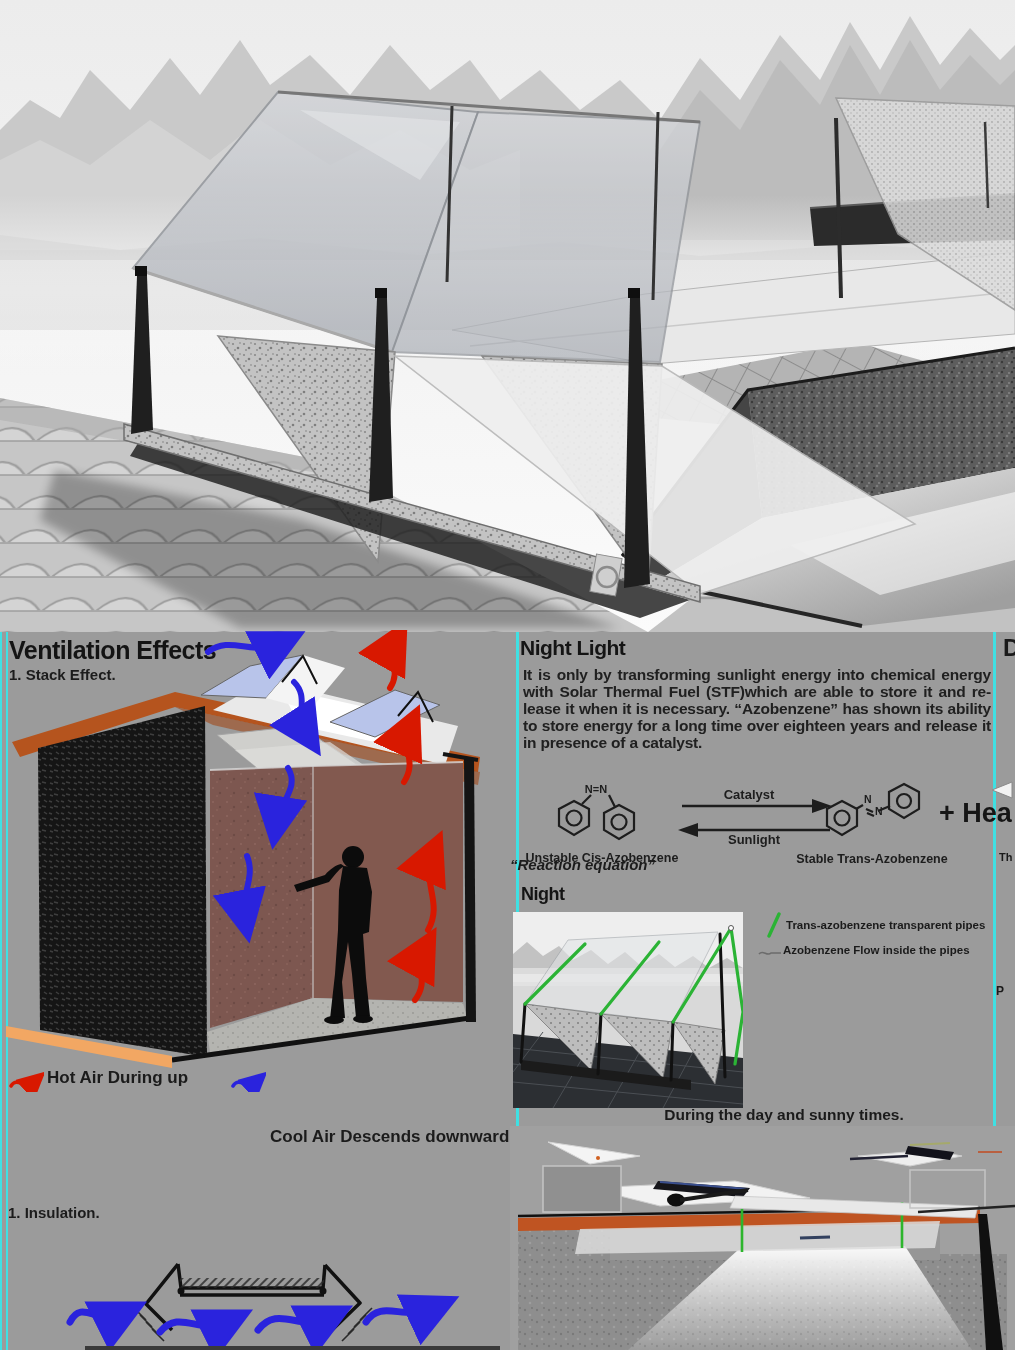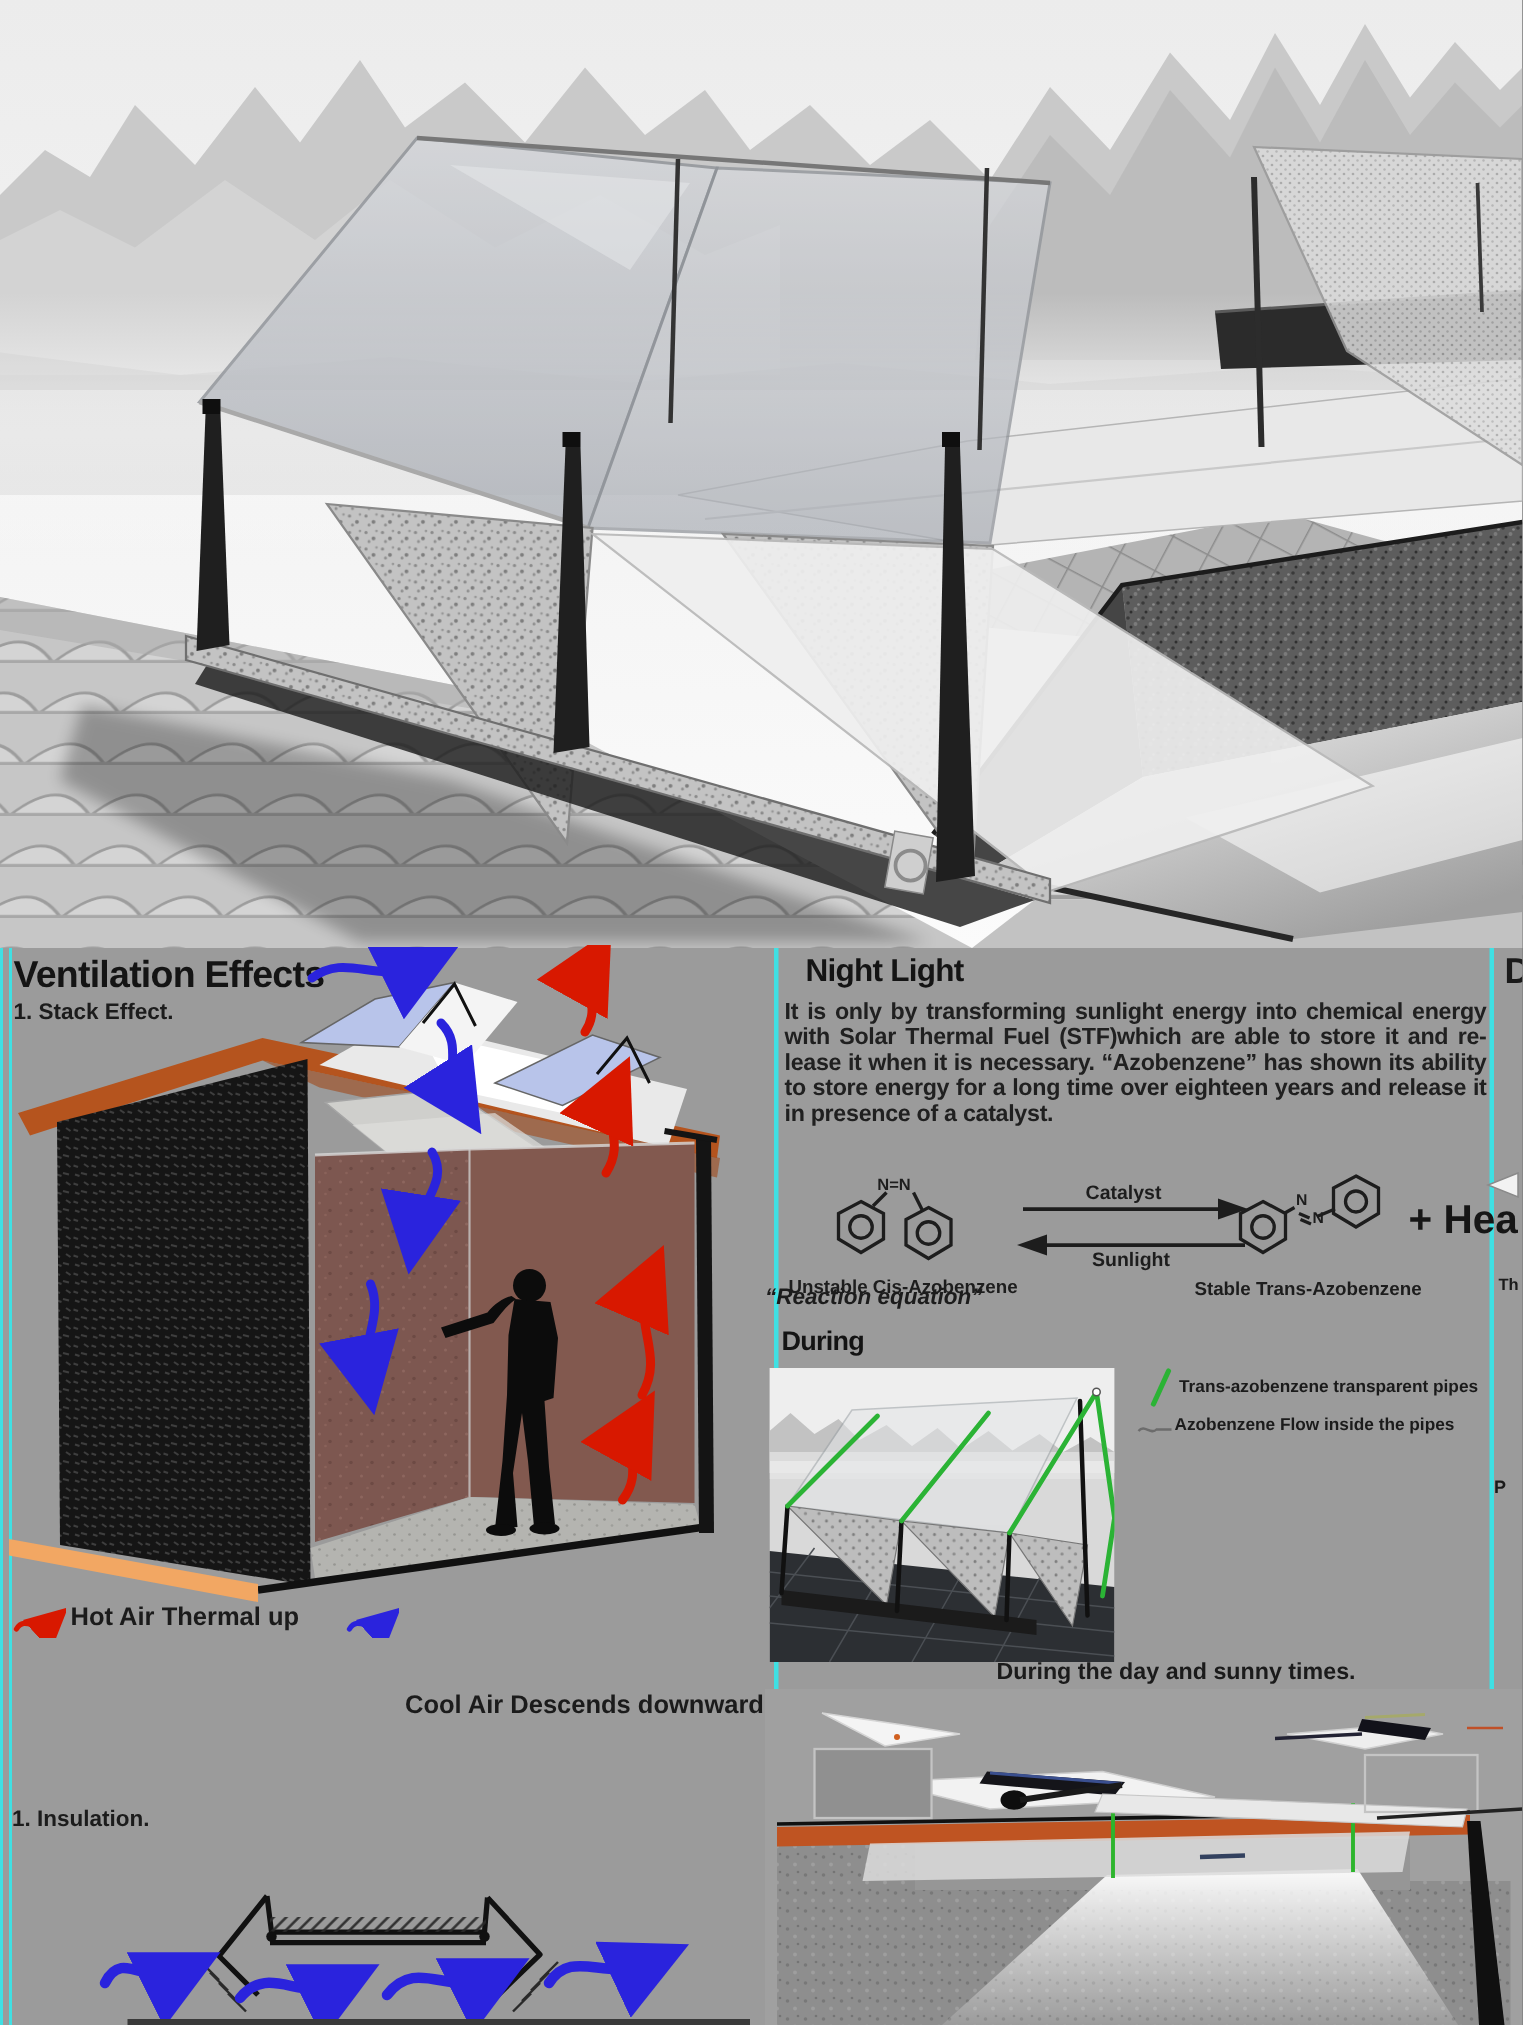--- a/index.html
+++ b/index.html
@@ -237,21 +237,21 @@
   </svg>
 
   <svg class="abs" style="left:8px;top:1072px" width="36" height="20" viewBox="0 0 36 20">
     <defs>
         <marker id="mR2" markerWidth="8" markerHeight="8" refX="4" refY="4" orient="auto">
           <path d="M0,0 L8,4 L0,8 Z" fill="#d81800"></path>
         </marker>
       </defs>
     <path d="M3,14 C9,4 17,18 27,9" fill="none" stroke="#d81800" stroke-width="3.5" stroke-linecap="round" marker-end="url(#mR2)"></path>
   </svg>
-  <div class="abs legend-label" style="left:47px;top:1068px;font-size:17px">Hot Air Thermal up</div>
+  <div class="abs legend-label" style="left:47px;top:1068px;font-size:17px">Hot Air During up</div>
 
   <svg class="abs" style="left:230px;top:1072px" width="36" height="20" viewBox="0 0 36 20">
     <defs>
         <marker id="mB2" markerWidth="8" markerHeight="8" refX="4" refY="4" orient="auto">
           <path d="M0,0 L8,4 L0,8 Z" fill="#2a23dd"></path>
         </marker>
       </defs>
     <path d="M3,14 C9,4 17,18 27,9" fill="none" stroke="#2a23dd" stroke-width="3.5" stroke-linecap="round" marker-end="url(#mB2)"></path>
   </svg>
   <div class="abs legend-label" style="left:270px;top:1127px;font-size:17px">Cool Air Descends downward</div>
@@ -295,21 +295,21 @@
       <path d="M258,100 C278,74 300,102 328,88" marker-end="url(#mB3)"></path>
       <path d="M366,92 C382,68 404,92 434,78" marker-end="url(#mB3)"></path>
     </g>
   </svg>
 
   <div class="abs" style="left:85px;top:1346px;width:415px;height:4px;background:#3a3a3a"></div>
 
   <div class="vline" style="left:516px;width:3px"></div>
   <div class="vline" style="left:993px;width:3px"></div>
 
-  <div class="abs ttl" style="left:537px;top:636px;font-size:21px">Night Light</div>
+  <div class="abs ttl" style="left:520px;top:636px;font-size:21px">Night Light</div>
   <div class="abs para" style="left:523px;top:666px;width:468px;font-size:15.5px;line-height:17px">It is only by transforming sunlight energy into chemical energy with Solar Thermal Fuel (STF)which are able to store it and re-lease it when it is necessary. “Azobenzene” has shown its ability to store energy for a long time over eighteen years and release it in presence of a catalyst.</div>
 
   <svg class="abs" style="left:512px;top:782px" width="500" height="90" viewBox="0 0 500 90">
     <g fill="none" stroke="#1d1d1d" stroke-width="2.2">
 
       <g>
         <polygon points="62,19 77,27 77,44 62,53 47,44 47,27"></polygon>
         <circle cx="62" cy="36" r="7.5"></circle>
         <polygon points="107,23 122,31 122,48 107,57 92,48 92,31"></polygon>
         <circle cx="107" cy="40" r="7.5"></circle>
@@ -337,21 +337,21 @@
     <text x="352" y="21" font-size="10.5" font-weight="bold" fill="#1d1d1d">N</text>
     <text x="363" y="33" font-size="10.5" font-weight="bold" fill="#1d1d1d">N</text>
     <text x="237" y="17" font-size="13" font-weight="bold" fill="#1d1d1d" text-anchor="middle">Catalyst</text>
     <text x="242" y="62" font-size="13" font-weight="bold" fill="#1d1d1d" text-anchor="middle">Sunlight</text>
     <text x="427" y="40" font-size="27" font-weight="bold" fill="#161616">+ Heat</text>
     <text x="90" y="80" font-size="12.5" font-weight="bold" fill="#1d1d1d" text-anchor="middle">Unstable Cis-Azobenzene</text>
     <text x="360" y="81" font-size="12.5" font-weight="bold" fill="#1d1d1d" text-anchor="middle">Stable Trans-Azobenzene</text>
   </svg>
 
   <div class="abs" style="left:510px;top:856px;font-size:15px;font-weight:bold;font-style:italic;color:#1c1c1c">“Reaction equation”</div>
-  <div class="abs ttl" style="left:521px;top:884px;font-size:18px">During</div>
+  <div class="abs ttl" style="left:521px;top:884px;font-size:18px">Night</div>
 
   <svg class="abs" style="left:513px;top:912px" width="230" height="196" viewBox="0 0 230 196">
     <defs>
       <pattern id="spk2" width="9" height="9" patternUnits="userSpaceOnUse">
         <rect width="9" height="9" fill="#bdbdbd"></rect>
         <circle cx="2" cy="3" r="1" fill="#7e7e7e"></circle>
           <circle cx="6" cy="7" r="1.1" fill="#8d8d8d"></circle>
       </pattern>
     </defs>
     <rect width="230" height="196" fill="#d9d9d9"></rect>

